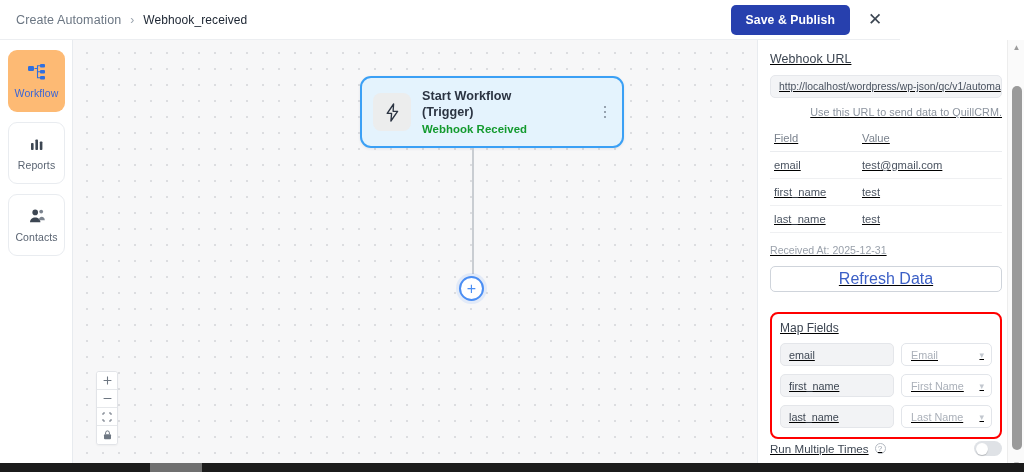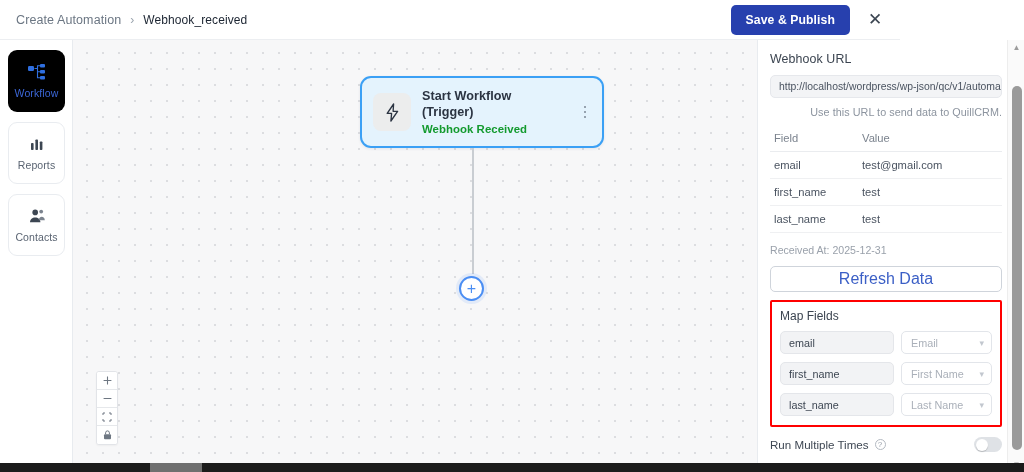--- a/index.html
+++ b/index.html
@@ -62,39 +62,39 @@
   .rail-item {
     width: 57px; height: 62px;
     border-radius: 9px;
     display: flex; flex-direction: column;
     align-items: center; justify-content: center; gap: 6px;
     cursor: pointer;
     border: 1px solid transparent;
     background: #ffffff;
   }
   .rail-item.inactive { border-color: #e9ecf0; }
-  .rail-item.active { background: #000000; border-color: transparent; }
+  .rail-item.active { background: #fdba74; border-color: transparent; }
   .rail-label { font-size: 10.5px; color: #5a6472; letter-spacing: .1px; }
   .rail-item.active .rail-label { color: #3b66d6; font-weight: normal; }
   .rail-icon { width: 20px; height: 18px; display: block; }
 
   
   .canvas {
     position: absolute; top: 40px; left: 73px;
     width: 684px; height: 432px;
     background-color: #f7f7f8;
     background-image: radial-gradient(#dcdde0 1px, transparent 1.1px);
     background-size: 16px 16px;
     background-position: 6px 5px;
     overflow: hidden;
   }
 
   .node {
     position: absolute; left: 287px; top: 36px;
-    width: 244px; height: 72px;
+    width: 264px; height: 72px;
     background: #e4f3fd;
     border: 2px solid #3ba0f5;
     border-radius: 11px;
     display: flex; align-items: center;
     padding: 0 10px 0 11px;
     box-shadow: 0 1px 3px rgba(40,60,90,.09);
     cursor: pointer;
   }
   .node-icon {
     width: 38px; height: 38px; flex: 0 0 38px;
@@ -148,20 +148,21 @@
 
   
   .panel {
     position: absolute; top: 40px; left: 757px;
     width: 267px; height: 432px;
     background: #ffffff;
     border-left: 1px solid #e8ebef;
     padding: 12px 22px 0 12px;
     overflow: hidden;
     z-index: 20;
+    text-decoration: underline;
   }
   .panel-label {
     font-size: 12.4px; color: #3b4插;
     color: #3b4450; letter-spacing: .1px;
   }
   .url-box {
     margin-top: 9px;
     width: 100%; height: 23px;
     background: #f3f4f6; border: 1px solid #e6e8ec; border-radius: 5px;
     display: flex; align-items: center;
@@ -190,23 +191,23 @@
     margin-top: 11px; font-size: 10.6px; color: #9aa1ab;
   }
   .btn-refresh {
     margin-top: 10px; width: 100%; height: 26px;
     background: #ffffff; border: 1px solid #cfd4db; border-radius: 5px;
     color: #3b5fc6; font-size: 16px; cursor: pointer;
     display: flex; align-items: center; justify-content: center;
   }
 
   .map-fields {
-    margin-top: 8px;
+    margin-top: 20px;
     border: 2px solid #ff0000;
-    border-radius: 2px;
+    border-radius: 8px;
     padding: 7px 8px 9px 8px;
   }
   .mf-title { font-size: 12px; color: #3b4450; }
   .mf-row {
     display: flex; gap: 7px; margin-top: 8px; align-items: center;
   }
   .mf-key {
     flex: 0 0 114px; height: 23px;
     background: #f2f3f5; border: 1px solid #e4e6ea; border-radius: 5px;
     display: flex; align-items: center; padding: 0 8px;
@@ -214,21 +215,21 @@
   }
   .mf-sel {
     flex: 1 1 auto; height: 23px;
     background: #ffffff; border: 1px solid #e2e5ea; border-radius: 5px;
     display: flex; align-items: center; padding: 0 7px 0 9px;
     font-size: 10.8px; color: #aab0b9; cursor: pointer;
   }
   .mf-sel .chev { margin-left: auto; color: #c2c7cf; font-size: 9px; }
 
   .run-row {
-    display: flex; align-items: center; margin-top: 10px;
+    display: flex; align-items: center; margin-top: 2px;
   }
   .run-label { font-size: 11.6px; color: #3e4753; }
   .help-icon {
     margin-left: 6px; width: 11px; height: 11px; border-radius: 50%;
     border: 1px solid #b4bac2; color: #9aa1ab;
     font-size: 8px; line-height: 9px; text-align: center; cursor: pointer;
   }
   .toggle {
     margin-left: auto; width: 28px; height: 15px; border-radius: 8px;
     background: #dfe2e6; position: relative; cursor: pointer;

